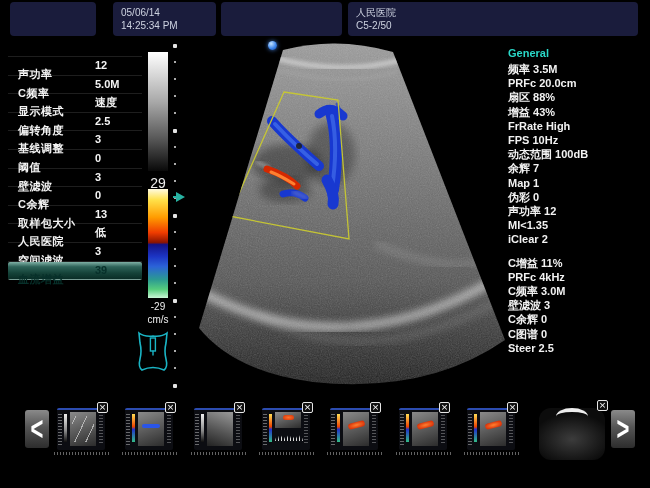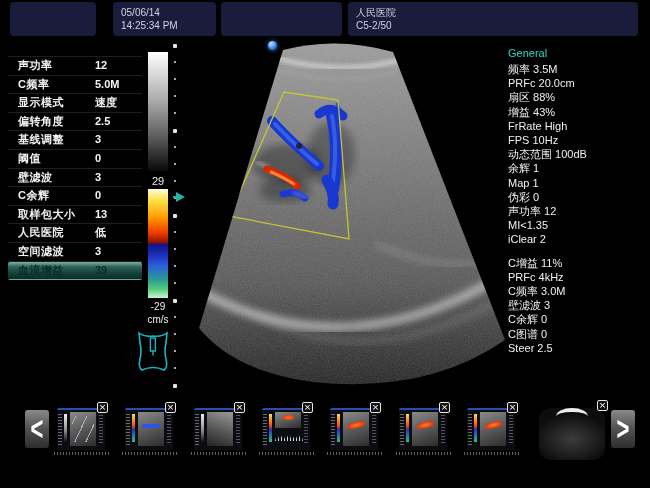--- a/index.html
+++ b/index.html
@@ -13,30 +13,30 @@
   .tbox .l1{padding-top:4px;}
   #tb1{left:10px;width:86px;}
   #tb2{left:113px;width:103px;}
   #tb3{left:221px;width:121px;}
   #tb4{left:348px;width:290px;}
 
   
   .left-panel{position:absolute;left:8px;top:56px;width:134px;border-top:1px solid rgba(120,120,120,.25);}
   .lrow{position:relative;height:17.6px;line-height:17.6px;font-size:11px;font-weight:bold;
         border-bottom:1px solid rgba(120,120,120,.25);white-space:nowrap;}
-  .llab{position:absolute;left:10px;color:#f4f4f4;letter-spacing:.5px;}
+  .llab{position:absolute;left:10px;color:#f4f4f4;letter-spacing:.5px;margin-top:9px;}
   .lval{position:absolute;left:87px;color:#f4f4f4;}
   .lrow.hl{background:linear-gradient(180deg,#7fb0a5 0%,#2e6359 28%,#154339 65%,#0a2d26 100%);
            border-radius:2px;}
   .lrow.hl .llab,.lrow.hl .lval{color:#07302a;}
 
   
   .graybar{position:absolute;left:148px;top:52px;width:20px;height:119px;
            background:linear-gradient(180deg,#fff 0%,#e6e6e6 12%,#a8a8a8 42%,#5a5a5a 72%,#090909 100%);}
-  .vmax{position:absolute;left:146px;top:175px;width:24px;text-align:center;font-size:11px;color:#eee;}
+  .vmax{position:absolute;left:146px;top:175px;width:24px;text-align:center;font-size:14px;color:#eee;}
   .colorbar{position:absolute;left:148px;top:189px;width:20px;height:109px;
     background:linear-gradient(180deg,
       #fffbe0 0%,#ffe14a 10%,#ff9c00 26%,#ef3c00 40%,#8c1400 49%,
       #141286 51%,#1c35c4 62%,#2b62d8 71%,#2b9a92 83%,#55cc7d 92%,#c9f6d6 100%);}
   .vmin{position:absolute;left:144px;top:301px;width:28px;text-align:center;font-size:10px;color:#eee;}
   .vunit{position:absolute;left:142px;top:314px;width:32px;text-align:center;font-size:10px;color:#eee;}
 
   .bodymark{position:absolute;left:135px;top:328px;width:36px;height:48px;}
 
   
@@ -48,21 +48,21 @@
      border-top:5px solid transparent;border-bottom:5px solid transparent;border-left:9px solid #28b2a2;}
   .focus-arrow::after{content:"";position:absolute;left:-12px;top:-1px;width:4px;height:2px;background:#28b2a2;}
 
   
   .fan{position:absolute;left:195px;top:42px;width:312px;height:346px;}
   .cursor-dot{position:absolute;left:268px;top:41px;width:9px;height:9px;border-radius:50%;
      background:radial-gradient(circle at 35% 30%,#c2e2ff,#3d86ec 55%,#0f3f9e 100%);
      box-shadow:0 0 4px rgba(80,150,255,.8);}
 
   
-  .right-panel{position:absolute;left:508px;top:46px;width:140px;font-size:11px;font-weight:normal;}
+  .right-panel{position:absolute;left:508px;top:46px;width:140px;font-size:11px;font-weight:bold;}
   .rp-header{color:#2ad8c8;line-height:15px;margin-bottom:1px;}
   .rp-line{color:#f2f2f2;line-height:14.2px;white-space:nowrap;}
   .rp-gap{height:9px;}
 
   
   .nav-arrow{position:absolute;top:410px;width:24px;height:38px;border-radius:3px;
      background:linear-gradient(180deg,#8a8a8a,#555 45%,#2d2d2d);
      display:flex;align-items:center;justify-content:center;
      color:#fff;font-size:22px;font-weight:bold;transform-origin:center;cursor:pointer;}
   .nav-arrow span{transform:scaleY(1.5);display:block;}
@@ -270,21 +270,21 @@
   <div class="right-panel">
     <div class="rp-header">General</div>
     <div id="rp-g1">
         <div class="rp-line">频率 3.5M</div>
         <div class="rp-line">PRFc 20.0cm</div>
         <div class="rp-line">扇区 88%</div>
         <div class="rp-line">增益 43%</div>
         <div class="rp-line">FrRate High</div>
         <div class="rp-line">FPS 10Hz</div>
         <div class="rp-line">动态范围 100dB</div>
-        <div class="rp-line">余辉 1</div>
+        <div class="rp-line">余辉 7</div>
         <div class="rp-line">Map 1</div>
         <div class="rp-line">伪彩 0</div>
         <div class="rp-line">声功率 12</div>
         <div class="rp-line">MI&lt;1.35</div>
         <div class="rp-line">iClear 2</div>
       </div>
     <div class="rp-gap"></div>
     <div id="rp-g2">
         <div class="rp-line">C增益 11%</div>
         <div class="rp-line">PRFc 4kHz</div>

